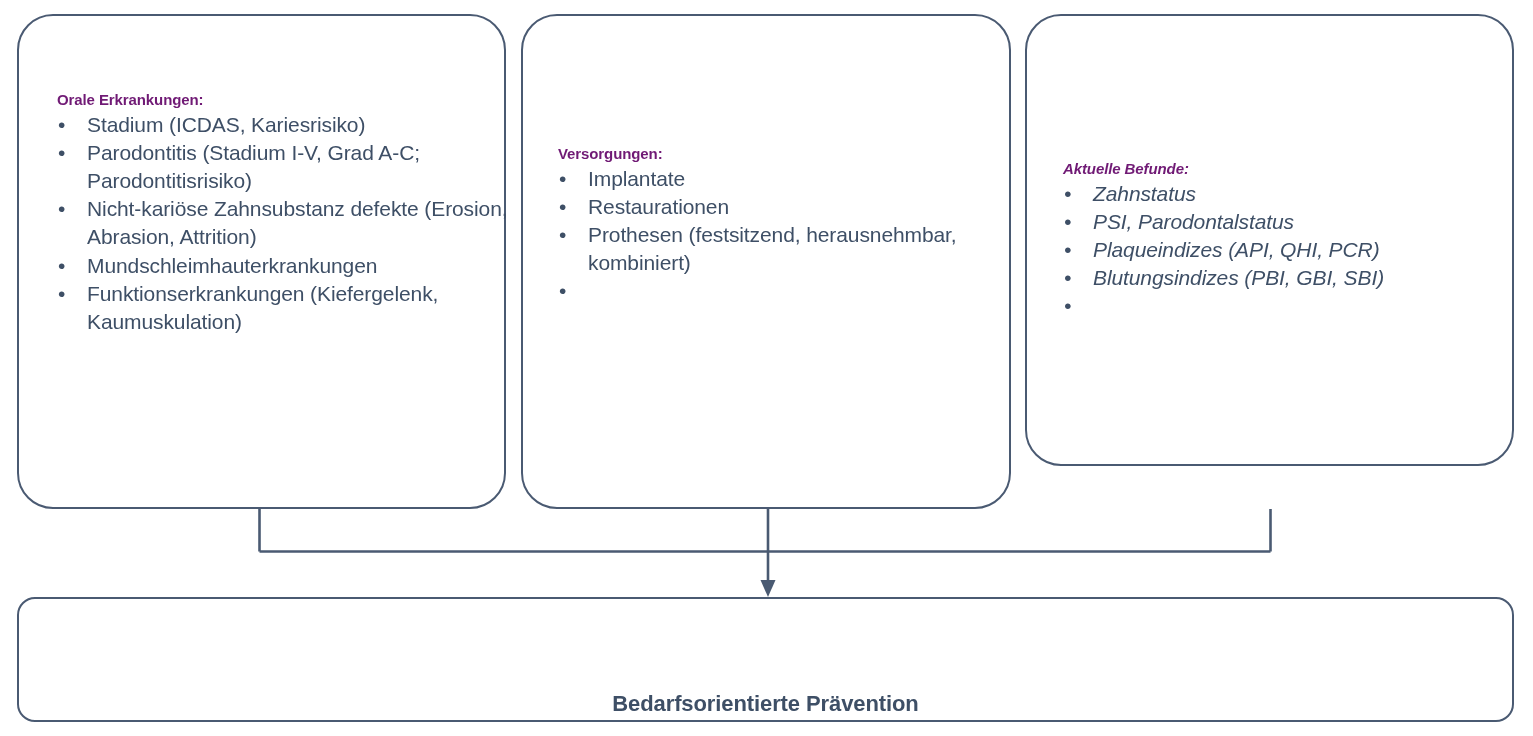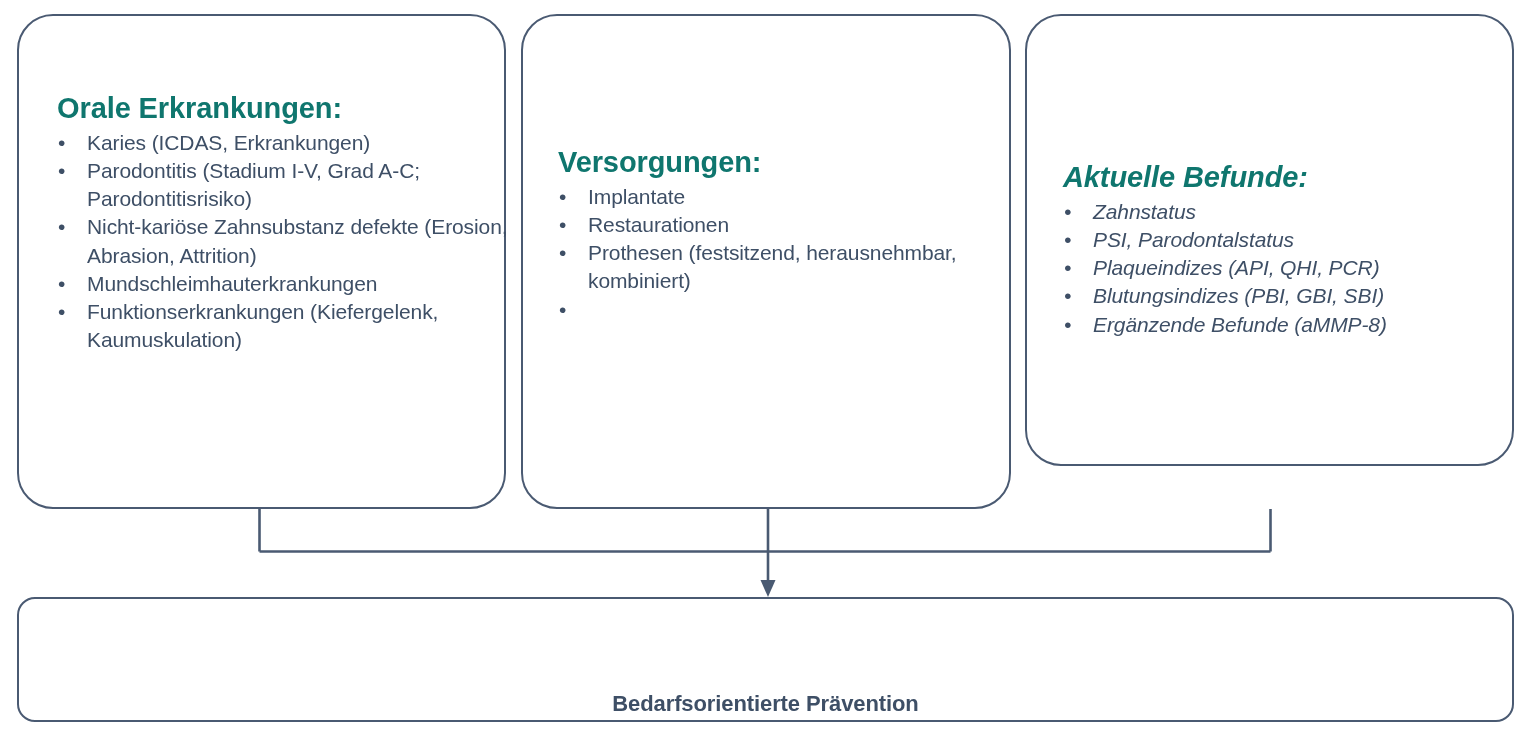--- a/index.html
+++ b/index.html
@@ -35,23 +35,23 @@
   .node-box.bottom-node {
     border-radius: 18px;
   }
   .box-inner {
     position: absolute;
     left: 0;
     top: 0;
     width: 100%;
   }
   .box-title {
-    font-size: 29px;
+    font-size: 15px;
     font-weight: bold;
-    color: #0f766e;
+    color: #701a75;
     line-height: 1.30;
     letter-spacing: -0.1px;
     margin: 0 0 1px 0;
   }
   ul.bullet-list {
     list-style: none;
     margin: 0;
     padding: 0;
   }
   ul.bullet-list > li {
@@ -110,21 +110,21 @@
     </g>
     <path d="M 768 597 L 760.5 580 L 775.5 580 Z" fill="#4A5A72"></path>
   </svg>
 
   <div class="node-box" id="box-oral-erkrankungen">
     <div class="box-inner">
       <div class="box-title">Orale Erkrankungen:</div>
       <ul class="bullet-list">
         <li>
           <span class="bullet-dot">•</span>
-          <span>Karies (ICDAS, Erkrankungen)</span>
+          <span>Stadium (ICDAS, Kariesrisiko)</span>
         </li>
         <li>
           <span class="bullet-dot">•</span>
           <span>Parodontitis (Stadium I-V, Grad A-C; Parodontitisrisiko)</span>
         </li>
         <li>
           <span class="bullet-dot">•</span>
           <span>Nicht-kariöse Zahnsubstanz defekte (Erosion, Abrasion, Attrition)</span>
         </li>
         <li>
@@ -177,21 +177,20 @@
         <li>
           <span class="bullet-dot">•</span>
           <span>Plaqueindizes (API, QHI, PCR)</span>
         </li>
         <li>
           <span class="bullet-dot">•</span>
           <span>Blutungsindizes (PBI, GBI, SBI)</span>
         </li>
         <li>
           <span class="bullet-dot">•</span>
-          <span>Ergänzende Befunde (aMMP-8)</span>
         </li>
       </ul>
     </div>
   </div>
 
   <div class="node-box bottom-node" id="box-praevention">
     <div class="bottom-label">Bedarfsorientierte Prävention</div>
   </div>
 
 </div>

